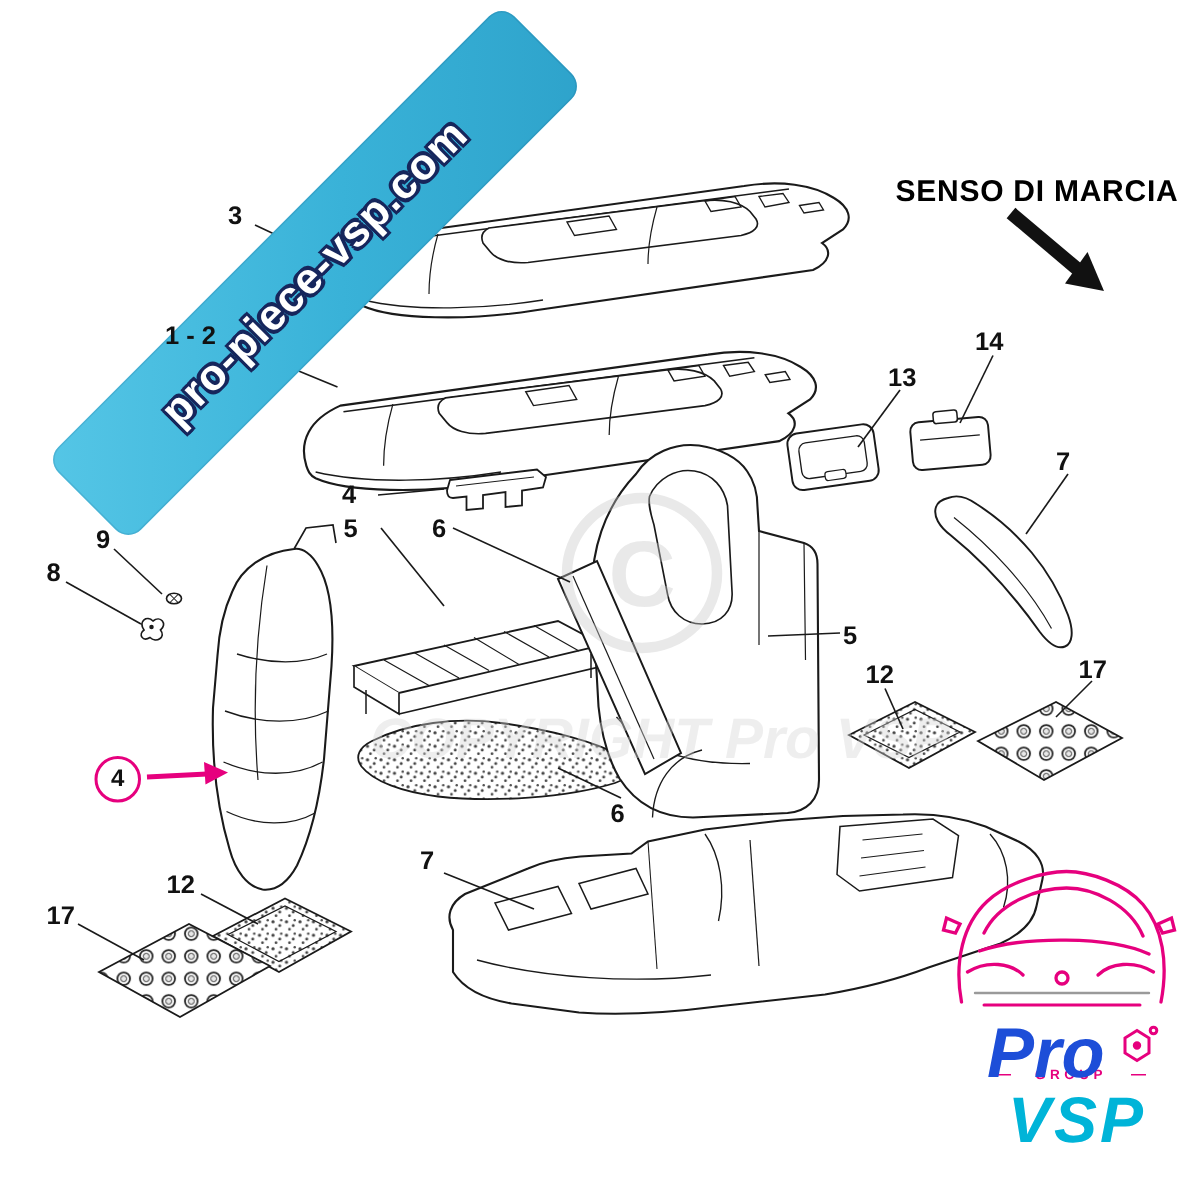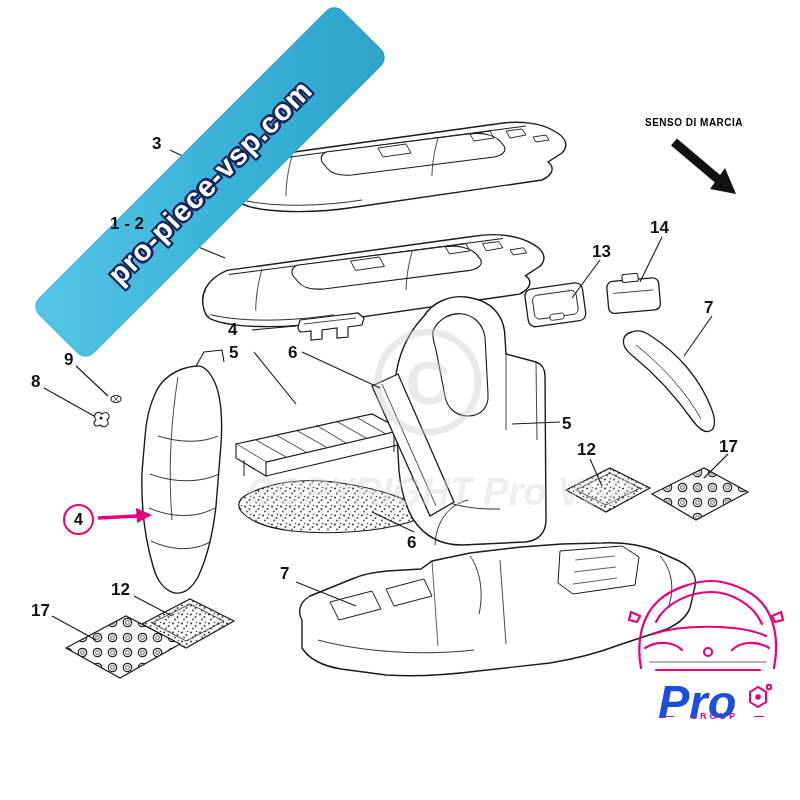--- a/index.html
+++ b/index.html
@@ -9,22 +9,22 @@
   .plabel{position:absolute;font-weight:bold;font-size:17px;color:#111;white-space:nowrap;}
   .banner{position:absolute;left:-5px;top:143px;width:430px;height:78px;
           transform:rotate(-45deg);
           background:linear-gradient(135deg,#55c6e6 0%,#39b2d8 55%,#2ea3cb 100%);
           border-radius:12px;display:flex;align-items:center;justify-content:center;
           box-shadow:0 0 0 1px rgba(30,80,120,.15) inset;}
   .banner span{font-weight:bold;font-size:29px;letter-spacing:1px;color:#ffffff;
           text-shadow:-2px -2px 0 #16265c, 2px -2px 0 #16265c, -2px 2px 0 #16265c,
                        2px 2px 0 #16265c, 0 -2px 0 #16265c, 0 2px 0 #16265c,
                       -2px 0 0 #16265c, 2px 0 0 #16265c;}
-  .senso{position:absolute;left:597px;top:117px;font-weight:bold;font-size:10px;color:#000;
-         letter-spacing:.5px;white-space:nowrap;margin-left:48px;}
+  .senso{position:absolute;left:597px;top:117px;font-weight:bold;font-size:20px;color:#000;
+         letter-spacing:.5px;white-space:nowrap;}
   .p4circ{position:absolute;left:63px;top:504px;width:27px;height:27px;border:2.5px solid #e6007e;
           border-radius:50%;display:flex;align-items:center;justify-content:center;
           font-weight:bold;font-size:16px;color:#111;background:#fff;}
   .logo-group{position:absolute;left:664px;top:711px;width:100px;display:flex;align-items:center;
           gap:16px;color:#e6007e;font-size:9px;font-weight:bold;letter-spacing:3px;}
   .logo-group .line{flex:1;border-top:1.6px solid #e6007e;height:0;}
   .logo-pro{position:absolute;left:658px;top:678px;font-size:47px;font-weight:bold;font-style:italic;
           color:#1d4ed8;line-height:1;}
   .logo-vsp{position:absolute;left:672px;top:726px;font-size:43px;font-weight:bold;font-style:italic;
           color:#00b4d8;line-height:1;letter-spacing:2px;}
@@ -241,14 +241,15 @@
   <div class="p4circ">
     <span>4</span>
   </div>
 
   <div class="logo-group">
     <span class="line"></span>
     <span>GROUP</span>
     <span class="line"></span>
   </div>
   <div class="logo-pro">Pro</div>
+  <div class="logo-vsp">VSP</div>
 
 </div>
 
 </body></html>

